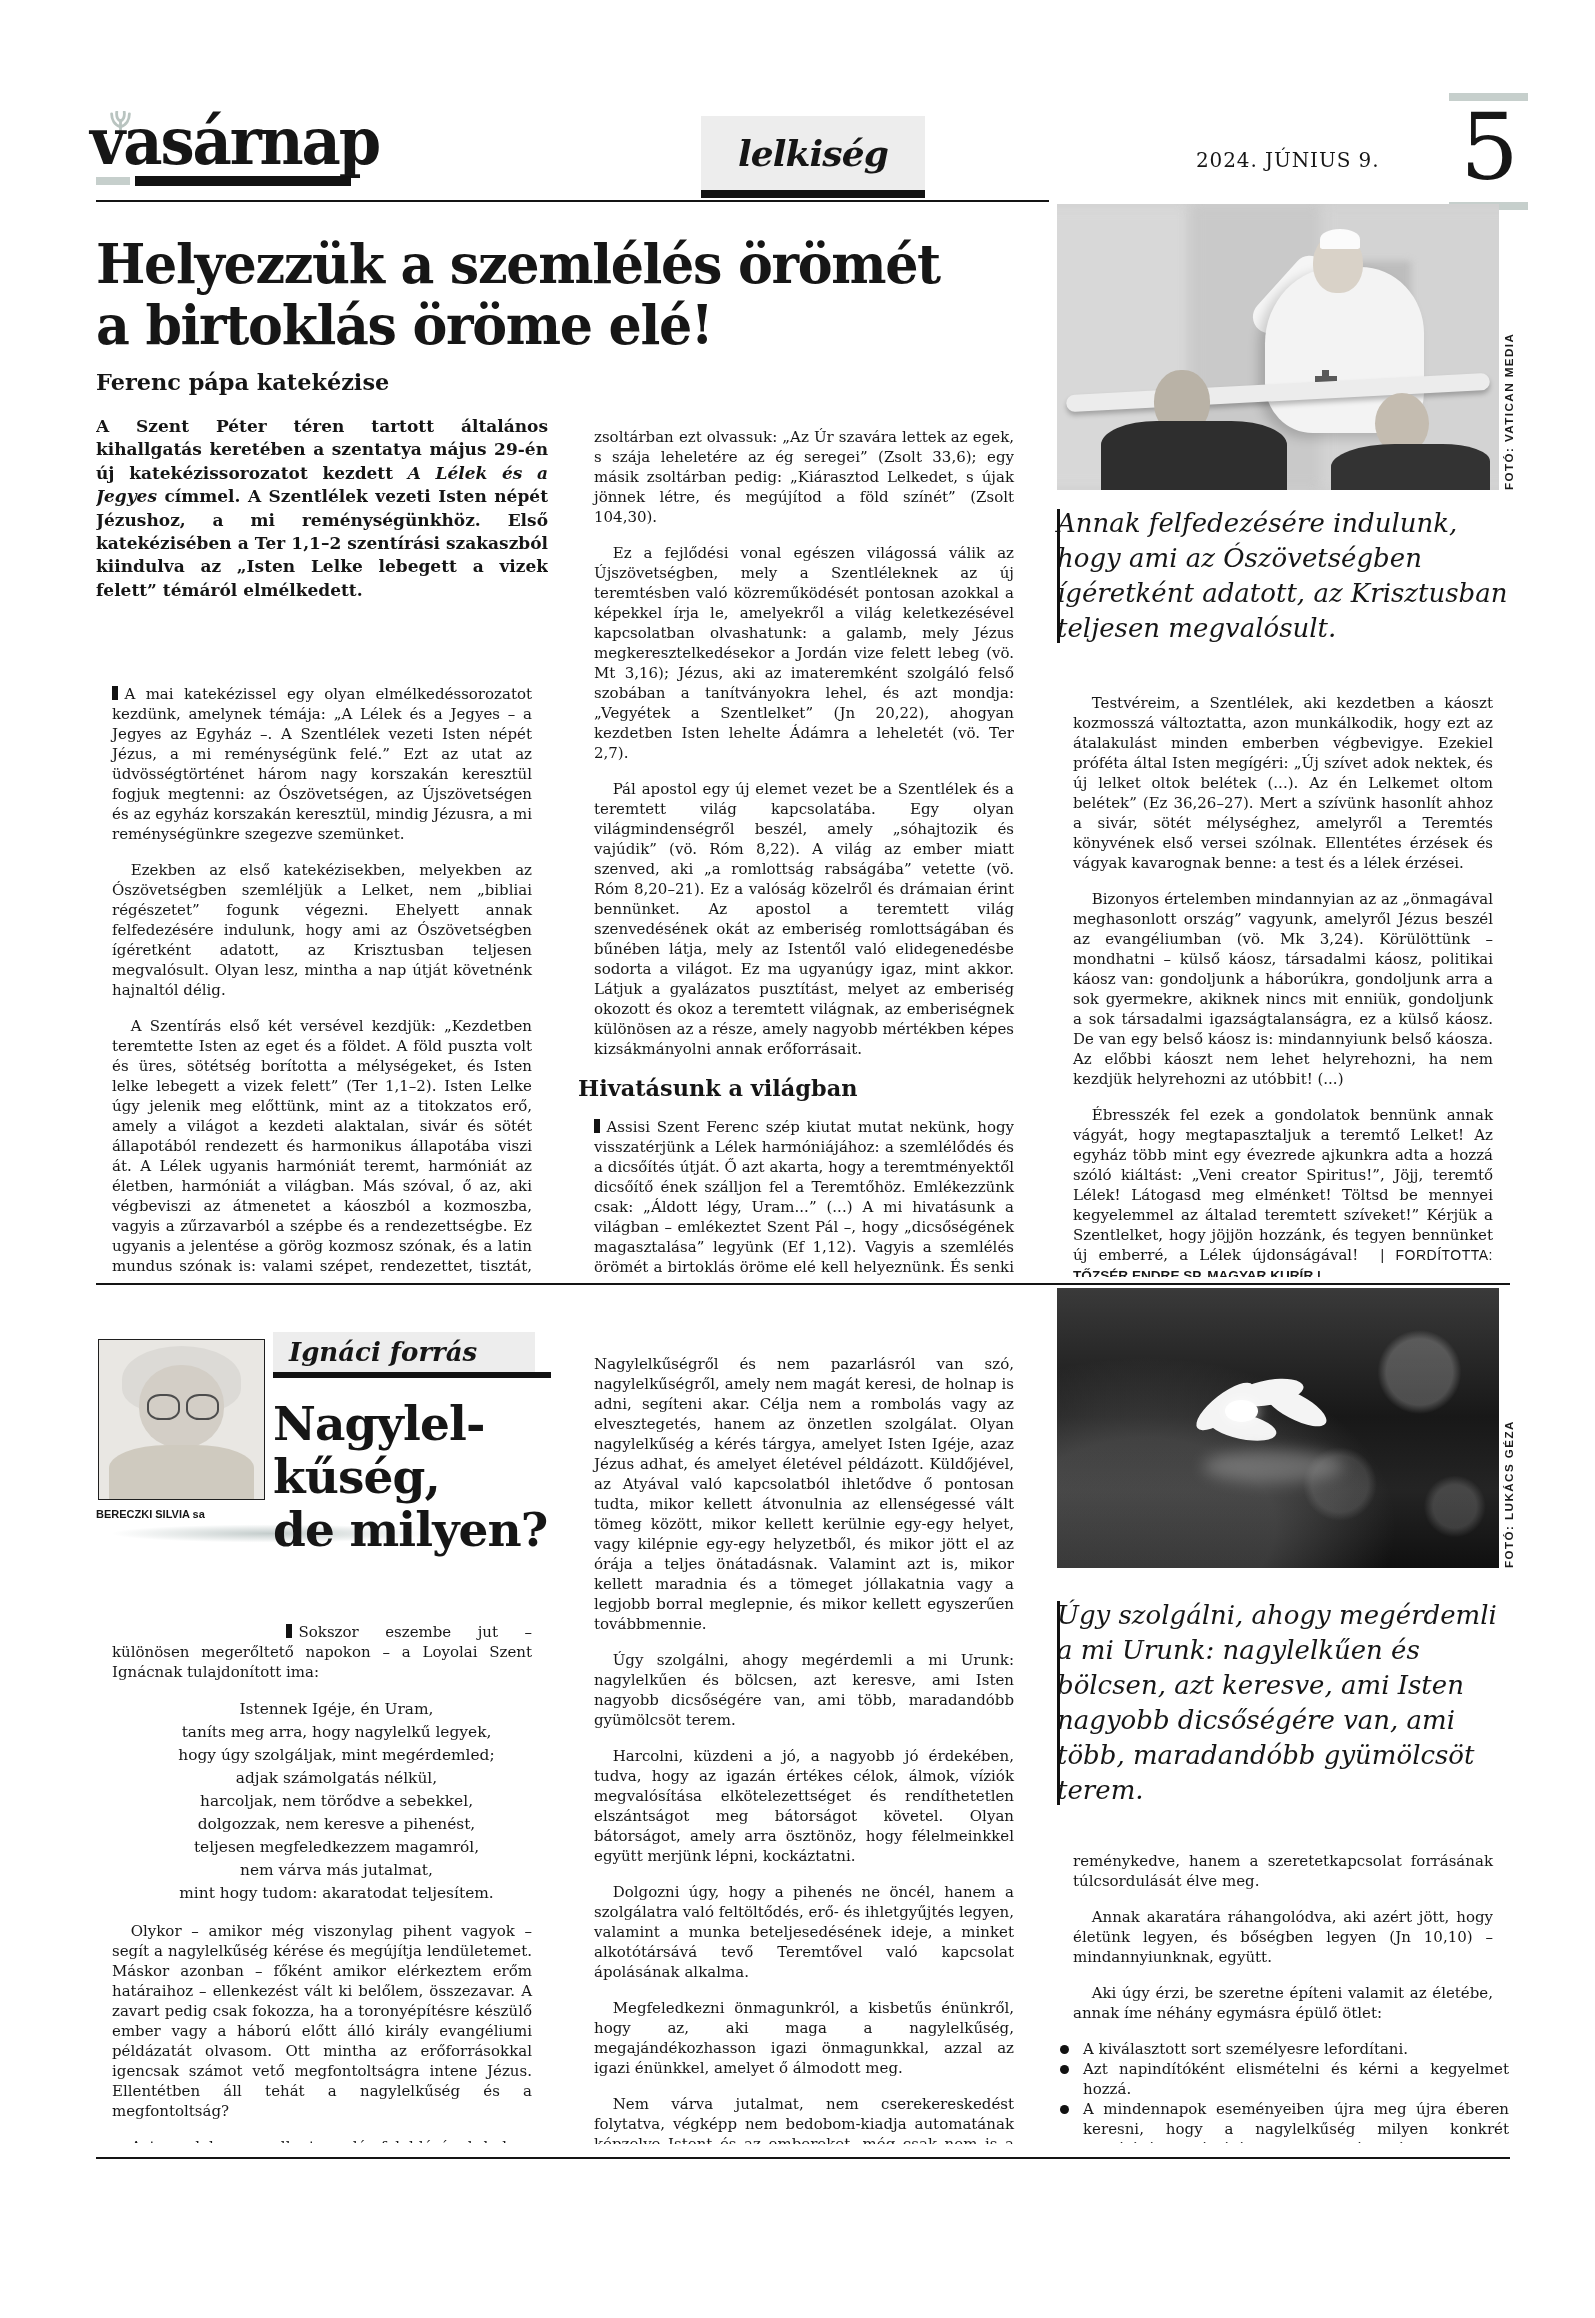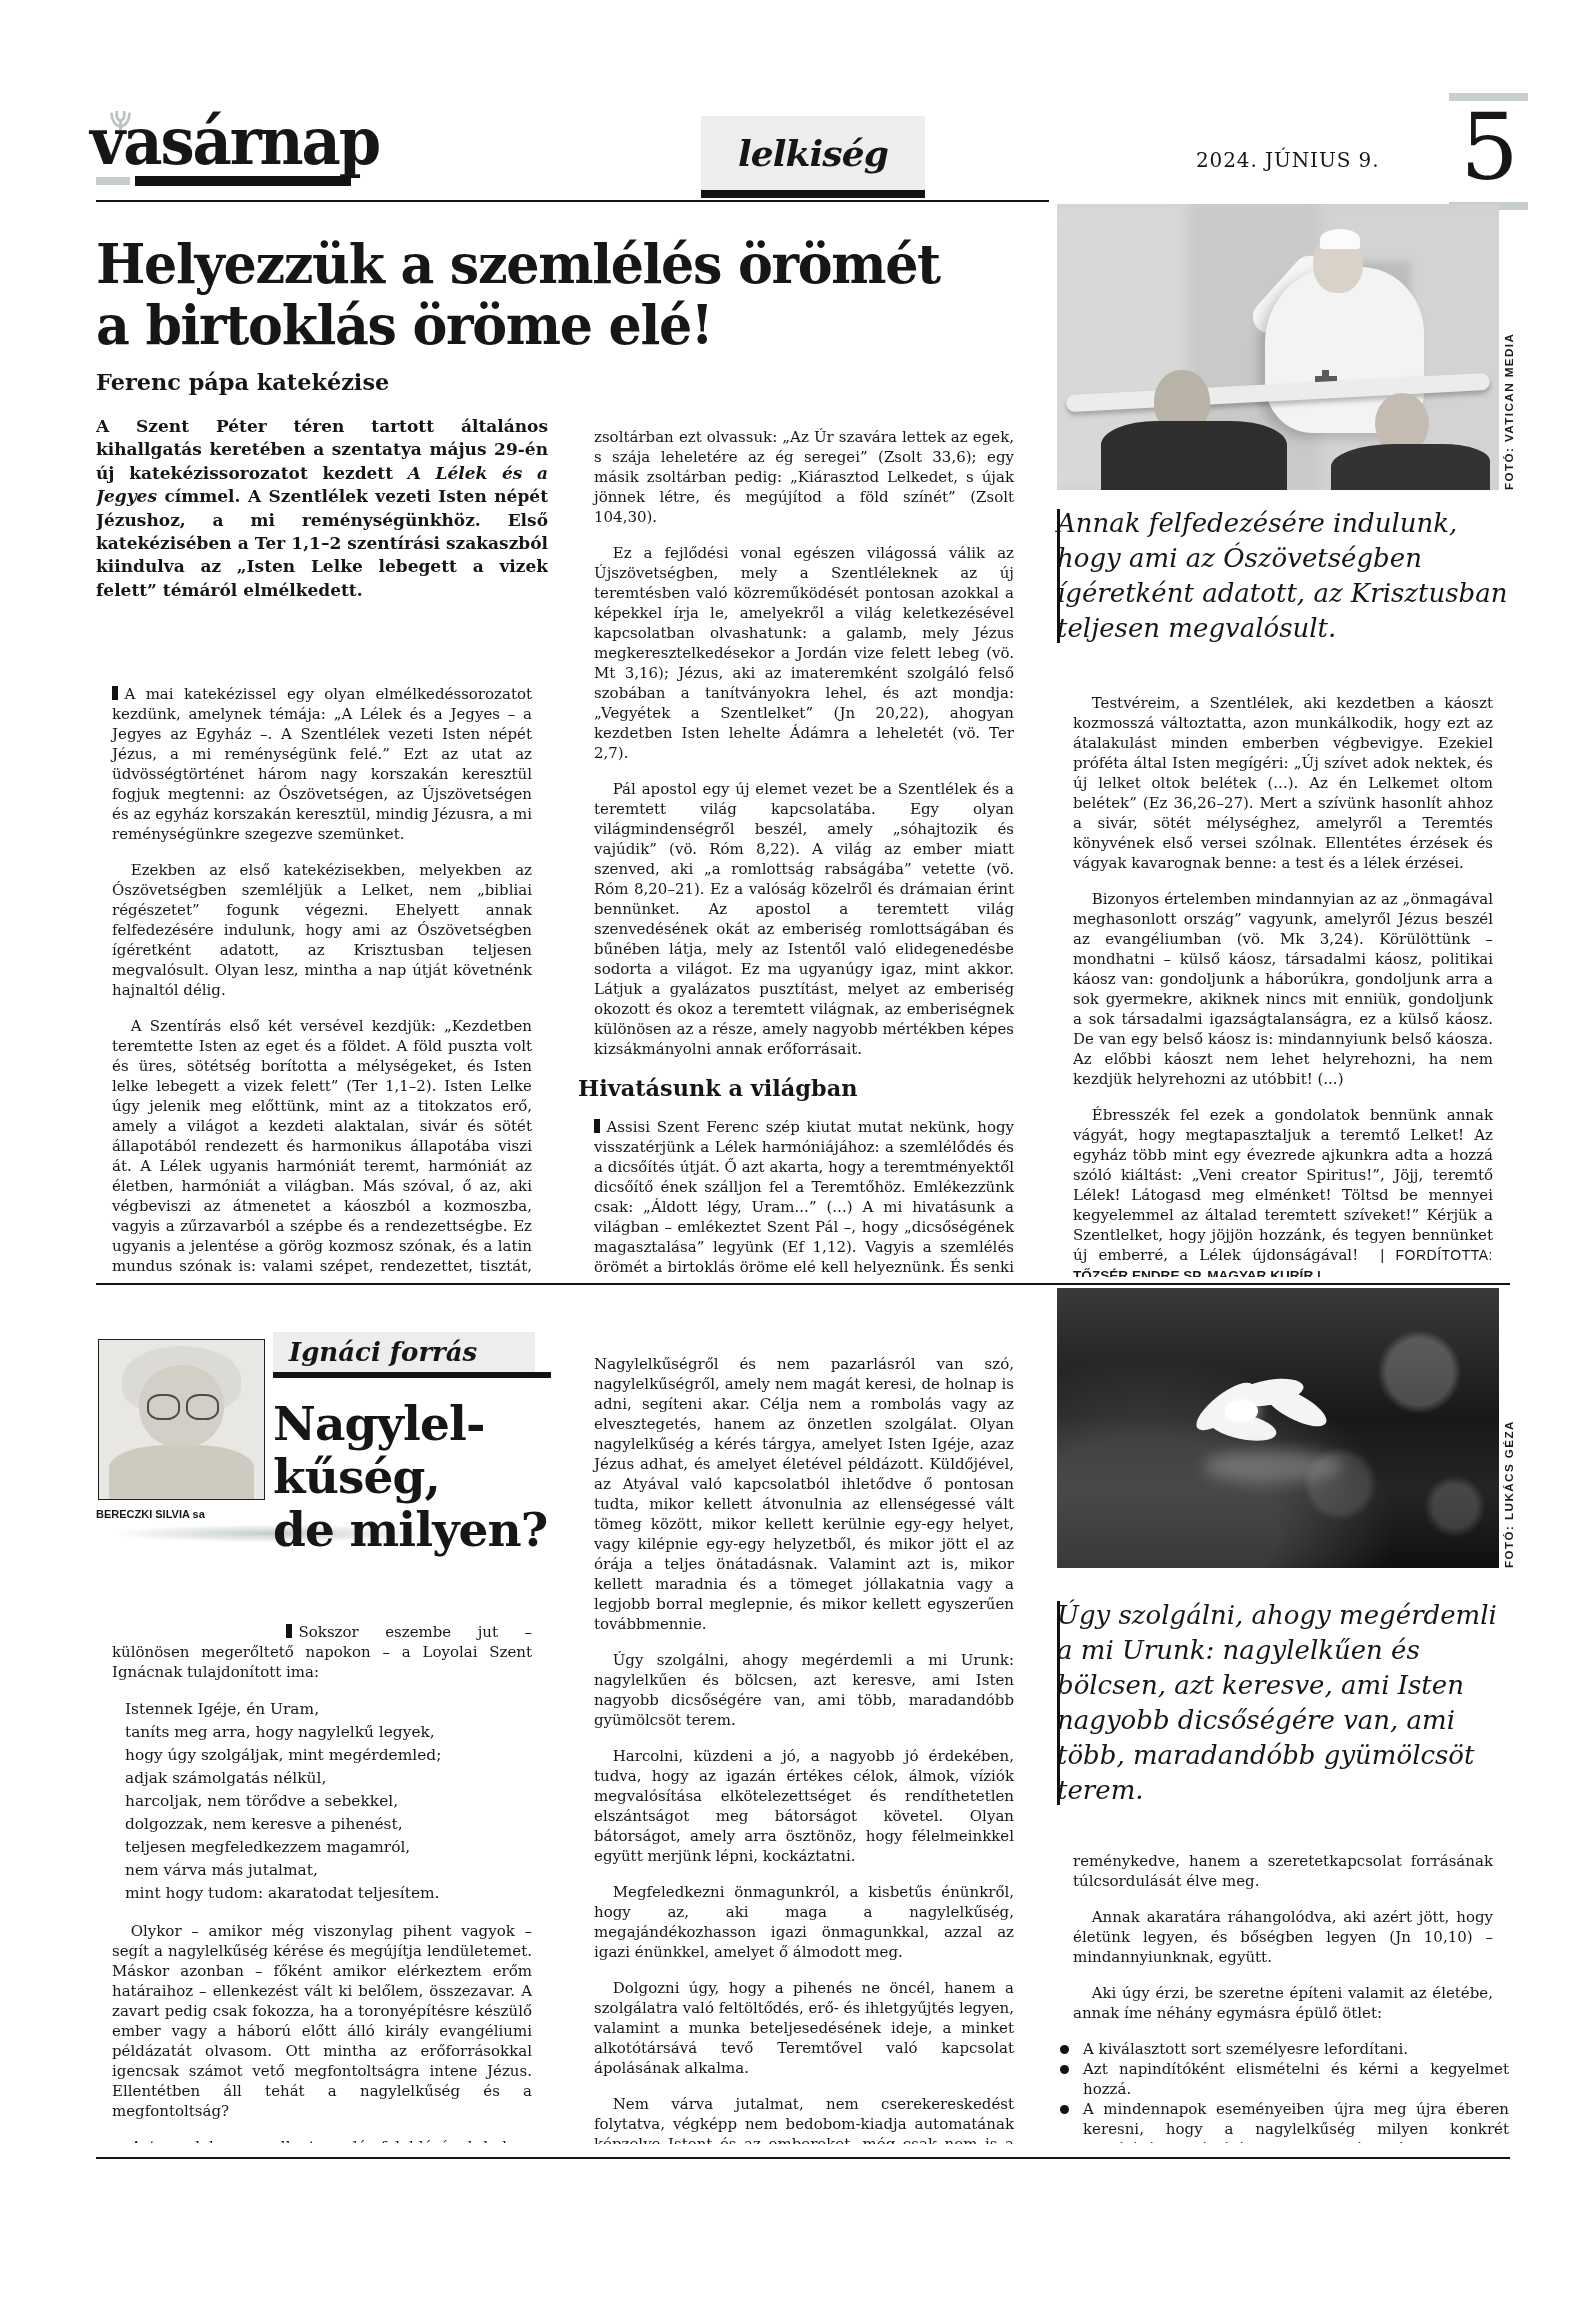--- a/index.html
+++ b/index.html
@@ -65,21 +65,21 @@
        letter-spacing:-0.9px;}
   .h2a span{display:block;white-space:nowrap;}
   .portrait{left:98px;top:1339px;width:165px;height:159px;border:1.4px solid #1f1f1f;
             background:#e9e7e3;overflow:hidden;}
   .byline{left:96px;top:1508px;font-family:"Liberation Sans",sans-serif;font-weight:700;
           font-size:11px;}
   .oval{left:105px;top:1524px;width:332px;height:18.7px;
         background:radial-gradient(ellipse at center,#c3cccb 0%,rgba(195,204,203,0) 68%);}
   .a2c1{left:96px;top:1606px;width:452px;height:537px;}
   .a2c1 p.first{text-indent:174px;}
-  .prayer{margin:12px 0 12px 29px;font-size:15.4px;line-height:23px;text-align:left;}
+  .prayer{margin:12px 0 12px 29px;font-size:15.4px;line-height:23px;text-align:center;}
   .prayer div{text-indent:0;}
   .a2c2{left:578px;top:1338px;width:452px;height:806px;}
   .lily{left:1057px;top:1288px;width:442px;height:280px;background:#161616;}
   .pq2{left:1057px;top:1598px;width:452px;}
   .a2c3{left:1057px;top:1835px;width:452px;height:308px;}
   .blist{list-style:none;margin:2.8px 0 0 0;padding:0;}
   .blist li{position:relative;padding-left:26px;margin:0;text-align:justify;}
   .bdot{position:absolute;left:2.8px;top:5.6px;width:9px;height:9px;border-radius:50%;
         background:#121212;}
 
@@ -256,22 +256,22 @@
       <div>mint hogy tudom: akaratodat teljesítem.</div>
     </div>
     <p>Olykor – amikor még viszonylag pihent vagyok – segít a nagylelkűség kérése és megújítja lendületemet. Máskor azonban – főként amikor elérkeztem erőm határaihoz – ellenkezést vált ki belőlem, összezavar. A zavart pedig csak fokozza, ha a toronyépítésre készülő ember vagy a háború előtt álló király evangéliumi példázatát olvasom. Ott mintha az erőforrásokkal igencsak számot vető megfontoltságra intene Jézus. Ellentétben áll tehát a nagylelkűség és a megfontoltság?</p>
     <p>Azt gondolom, az ellentmondás feloldásának kulcsa az ima elejébe és végébe van rejtve. Vagy másként fogalmazva: ez az ima egy újabb példa lehet arra, hogy miként válhatnak ártalmassá a szövegkörnyezetükből kiragadott állítások.</p>
   </div>
 
   <div class="abs bodycol a2c2">
     <p class="ni">Nagylelkűségről és nem pazarlásról van szó, nagylelkűségről, amely nem magát keresi, de holnap is adni, segíteni akar. Célja nem a rombolás vagy az elvesztegetés, hanem az önzetlen szolgálat. Olyan nagylelkűség a kérés tárgya, amelyet Isten Igéje, azaz Jézus adhat, és amelyet életével példázott. Küldőjével, az Atyával való kapcsolatból ihletődve ő pontosan tudta, mikor kellett átvonulnia az ellenségessé vált tömeg között, mikor kellett kerülnie egy-egy helyet, vagy kilépnie egy-egy helyzetből, és mikor jött el az órája a teljes önátadásnak. Valamint azt is, mikor kellett maradnia és a tömeget jóllakatnia vagy a legjobb borral meglepnie, és mikor kellett egyszerűen továbbmennie.</p>
     <p>Úgy szolgálni, ahogy megérdemli a mi Urunk: nagylelkűen és bölcsen, azt keresve, ami Isten nagyobb dicsőségére van, ami több, maradandóbb gyümölcsöt terem.</p>
     <p>Harcolni, küzdeni a jó, a nagyobb jó érdekében, tudva, hogy az igazán értékes célok, álmok, víziók megvalósítása elkötelezettséget és rendíthetetlen elszántságot meg bátorságot követel. Olyan bátorságot, amely arra ösztönöz, hogy félelmeinkkel együtt merjünk lépni, kockáztatni.</p>
+    <p>Dolgozni úgy, hogy a pihenés ne öncél, hanem a szolgálatra való feltöltődés, erő- és ihletgyűjtés legyen, valamint a munka beteljesedésének ideje, a minket alkotótársává tevő Teremtővel való kapcsolat ápolásának alkalma.</p>
     <p>Megfeledkezni önmagunkról, a kisbetűs énünkről, hogy az, aki maga a nagylelkűség, megajándékozhasson igazi önmagunkkal, azzal az igazi énünkkel, amelyet ő álmodott meg.</p>
-    <p>Dolgozni úgy, hogy a pihenés ne öncél, hanem a szolgálatra való feltöltődés, erő- és ihletgyűjtés legyen, valamint a munka beteljesedésének ideje, a minket alkotótársává tevő Teremtővel való kapcsolat ápolásának alkalma.</p>
     <p>Nem várva jutalmat, nem cserekereskedést folytatva, végképp nem bedobom-kiadja automatának képzelve Istent és az embereket, még csak nem is a mesebeli „jó tett helyébe jót várj” ígéretben</p>
   </div>
 
   <div class="abs photo-frame lily">
     <div class="ly-bokeh"></div>
     <div class="petal" style="left:30%;top:38%;transform:rotate(-38deg)"></div>
     <div class="petal" style="left:40%;top:33%;transform:rotate(-10deg)"></div>
     <div class="petal" style="left:46%;top:38%;transform:rotate(28deg)"></div>
     <div class="petal" style="left:34%;top:45%;transform:rotate(12deg)"></div>
     <div class="ly-core"></div>

